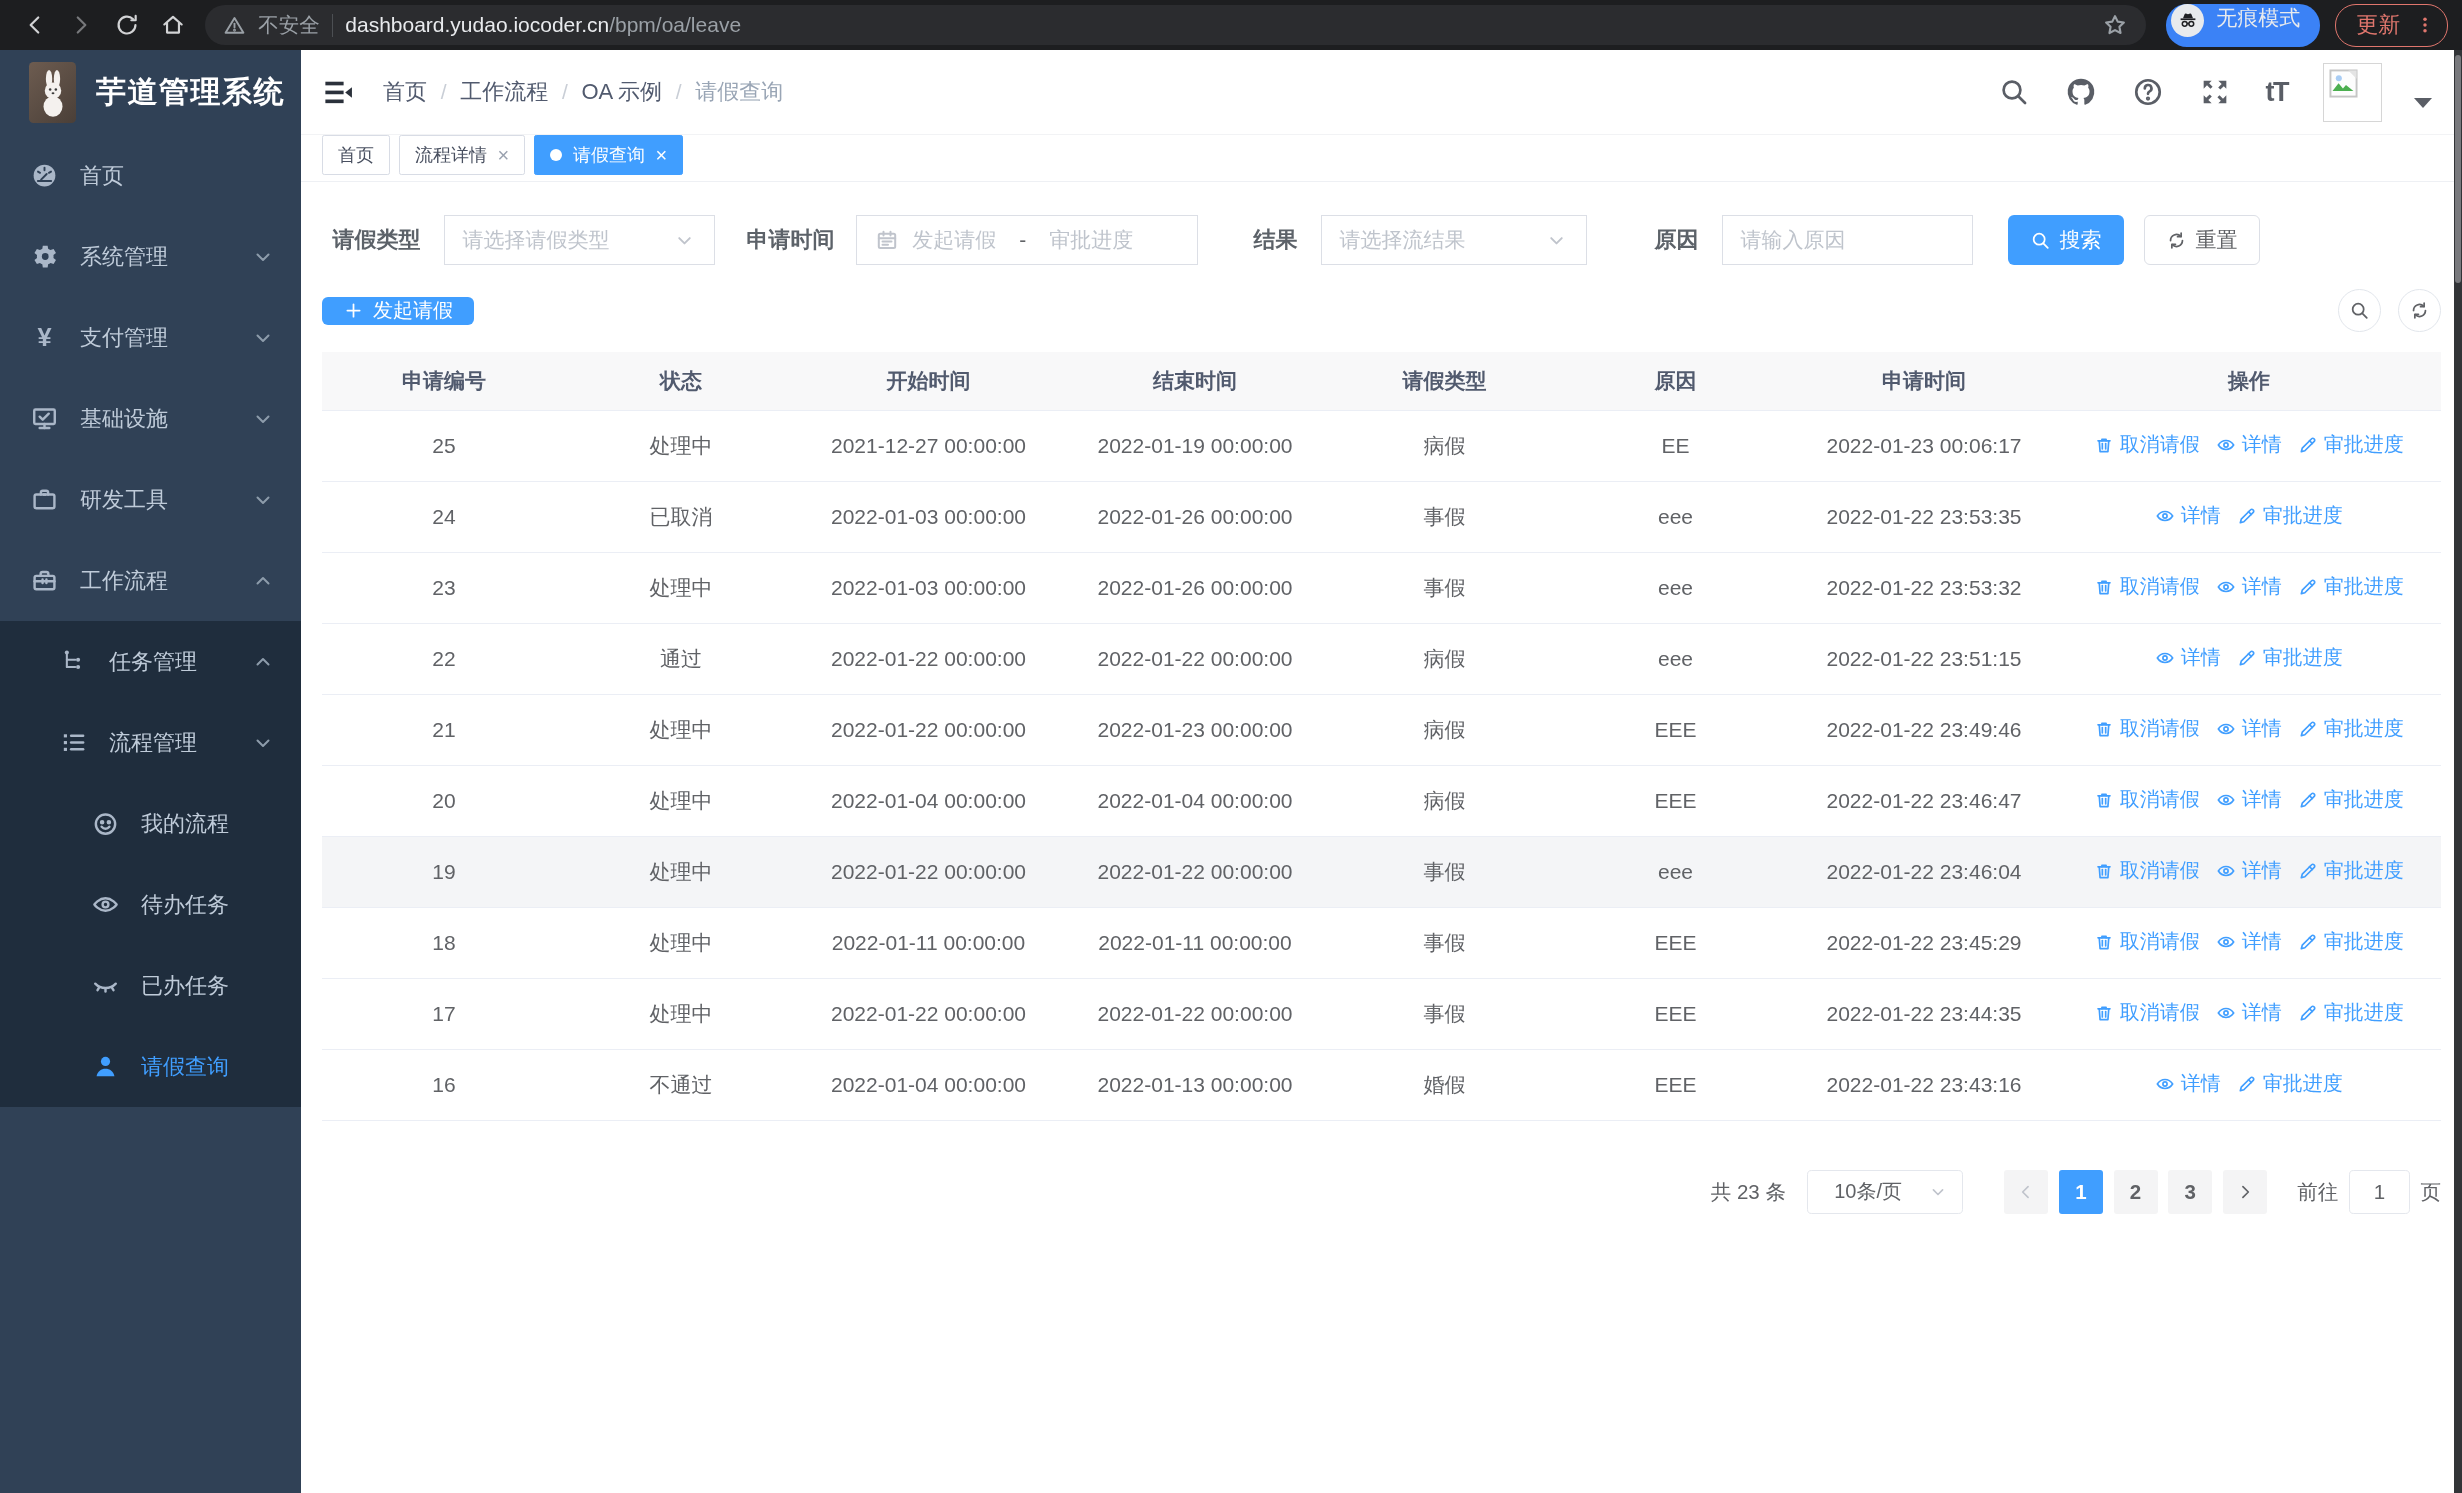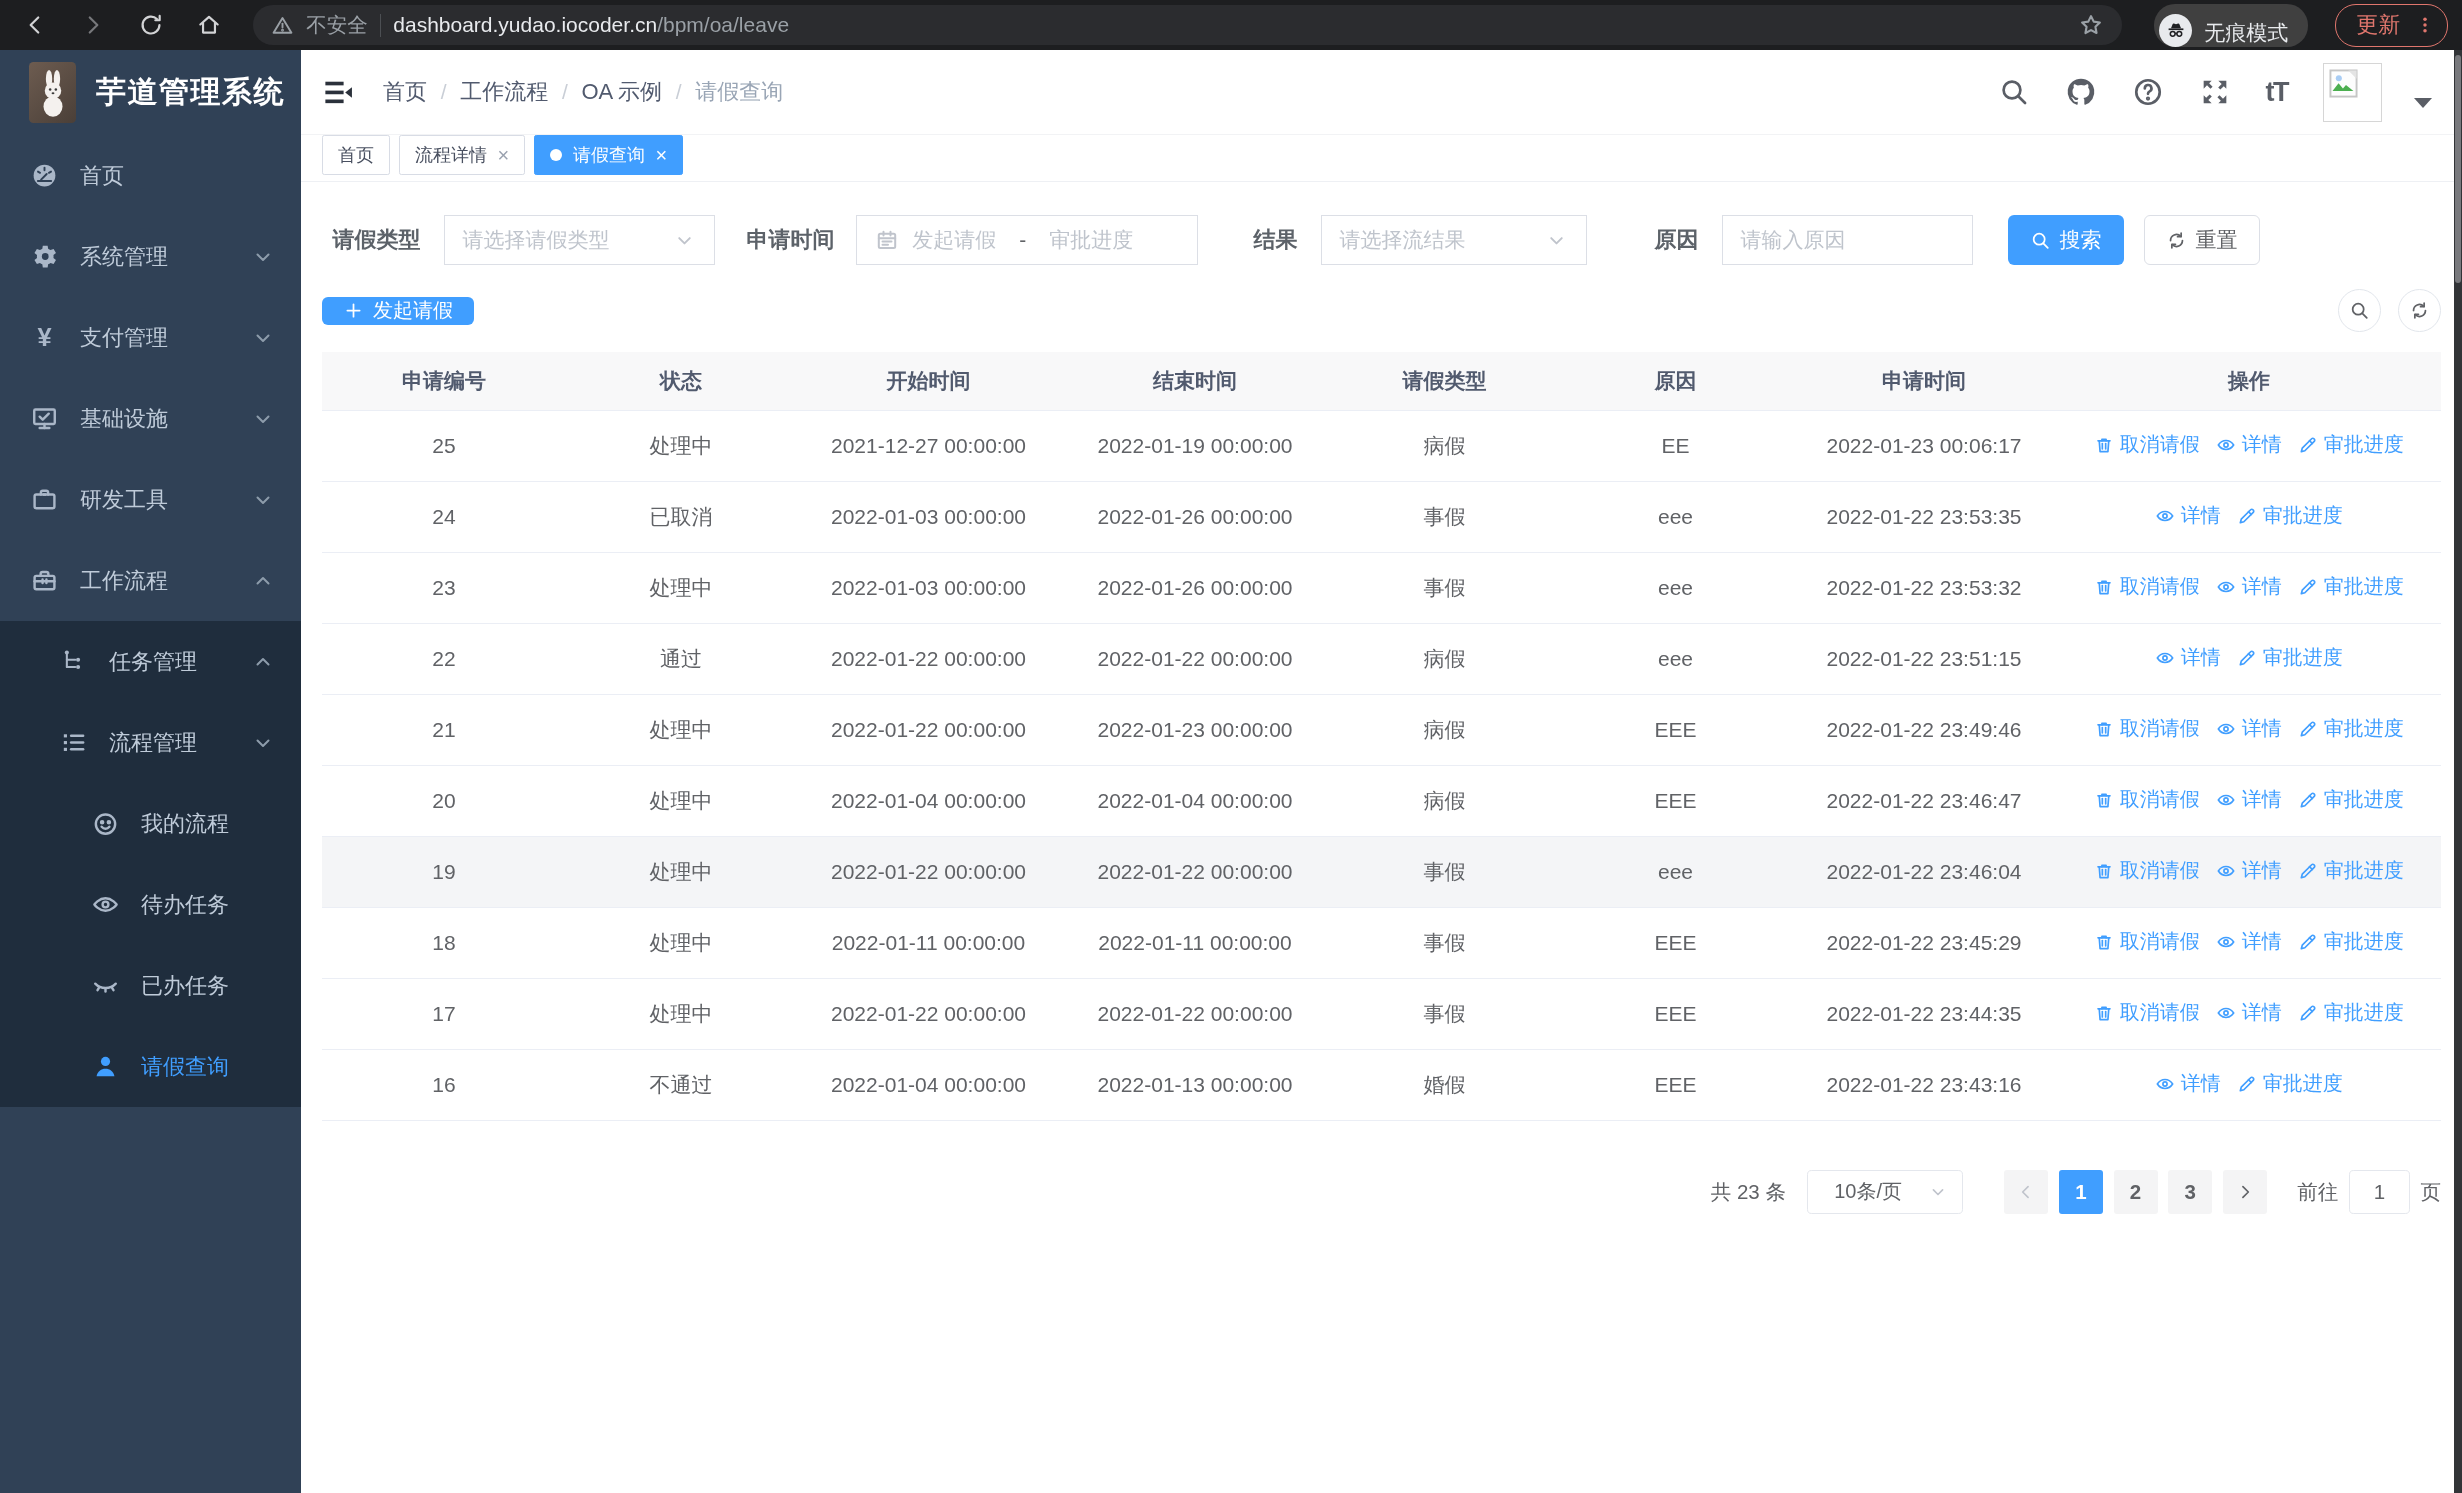--- a/index.html
+++ b/index.html
@@ -3,32 +3,32 @@
 <meta charset="utf-8">
 <style>
   * { margin:0; padding:0; box-sizing:border-box; }
   html,body { width:2462px; height:1494px; overflow:hidden; background:#fff;
     font-family:"Liberation Sans","DejaVu Sans",sans-serif; }
   .ic { display:inline-flex; align-items:center; justify-content:center; }
   .ic svg { width:100%; height:100%; display:block; }
 
   
   .browser-bar { position:absolute; left:0; top:0; width:100%; height:50px; background:#1d1e20;
-    display:flex; align-items:center; padding:0 13.7px; gap:15px; z-index:50; }
+    display:flex; align-items:center; padding:0 13.7px; gap:3px; z-index:50; }
   .nav-ic { width:43px; height:43px; color:#d2d3d5; display:flex; align-items:center; justify-content:center; }
   .nav-ic svg { width:26px; height:26px; }
   .nav-ic.dim { color:#77787b; }
   .omnibox { flex:1; height:40px; background:#2b2c2f; border-radius:20px; margin:0 7.6px;
     display:flex; align-items:center; padding:0 18px; gap:12px; color:#9aa0a6; font-size:20.5px; }
   .omni-warn { width:23px; height:23px; color:#9aa0a6; }
   .omni-div { width:1.5px; height:23px; background:#4c4f53; }
   .url-host { color:#e8eaed; font-size:21px; }
   .url-path { color:#9aa0a6; font-size:21px; }
   .omni-star { margin-left:auto; width:26px; height:26px; color:#9aa0a6; }
-  .incog-pill { height:43px; background:#404040; border-radius:21px; display:flex; align-items:flex-end;
+  .incog-pill { height:43px; background:#3b82f6; border-radius:21px; display:flex; align-items:flex-start;
     gap:12px; padding:0 20px 0 5.3px; color:#e8eaed; font-size:21px; margin-left:9px; white-space:nowrap; }
   .incog-circle { width:33px; height:33px; border-radius:50%; background:#e8eaed;
     display:flex; align-items:center; justify-content:center; }
   .incog-circle svg { width:24px; height:24px; }
   .update-pill { height:43px; border:1.5px solid #e0766d; border-radius:21px; display:flex; align-items:center;
     gap:15px; padding:0 12px 0 20px; color:#e0766d; font-size:22px; margin-left:12px; white-space:nowrap; }
   .kebab { width:20px; height:26px; color:#e0766d; }
 
   
   .scrollbar { position:absolute; top:50px; right:0; bottom:0; width:7.6px; background:#323437; z-index:60; }

